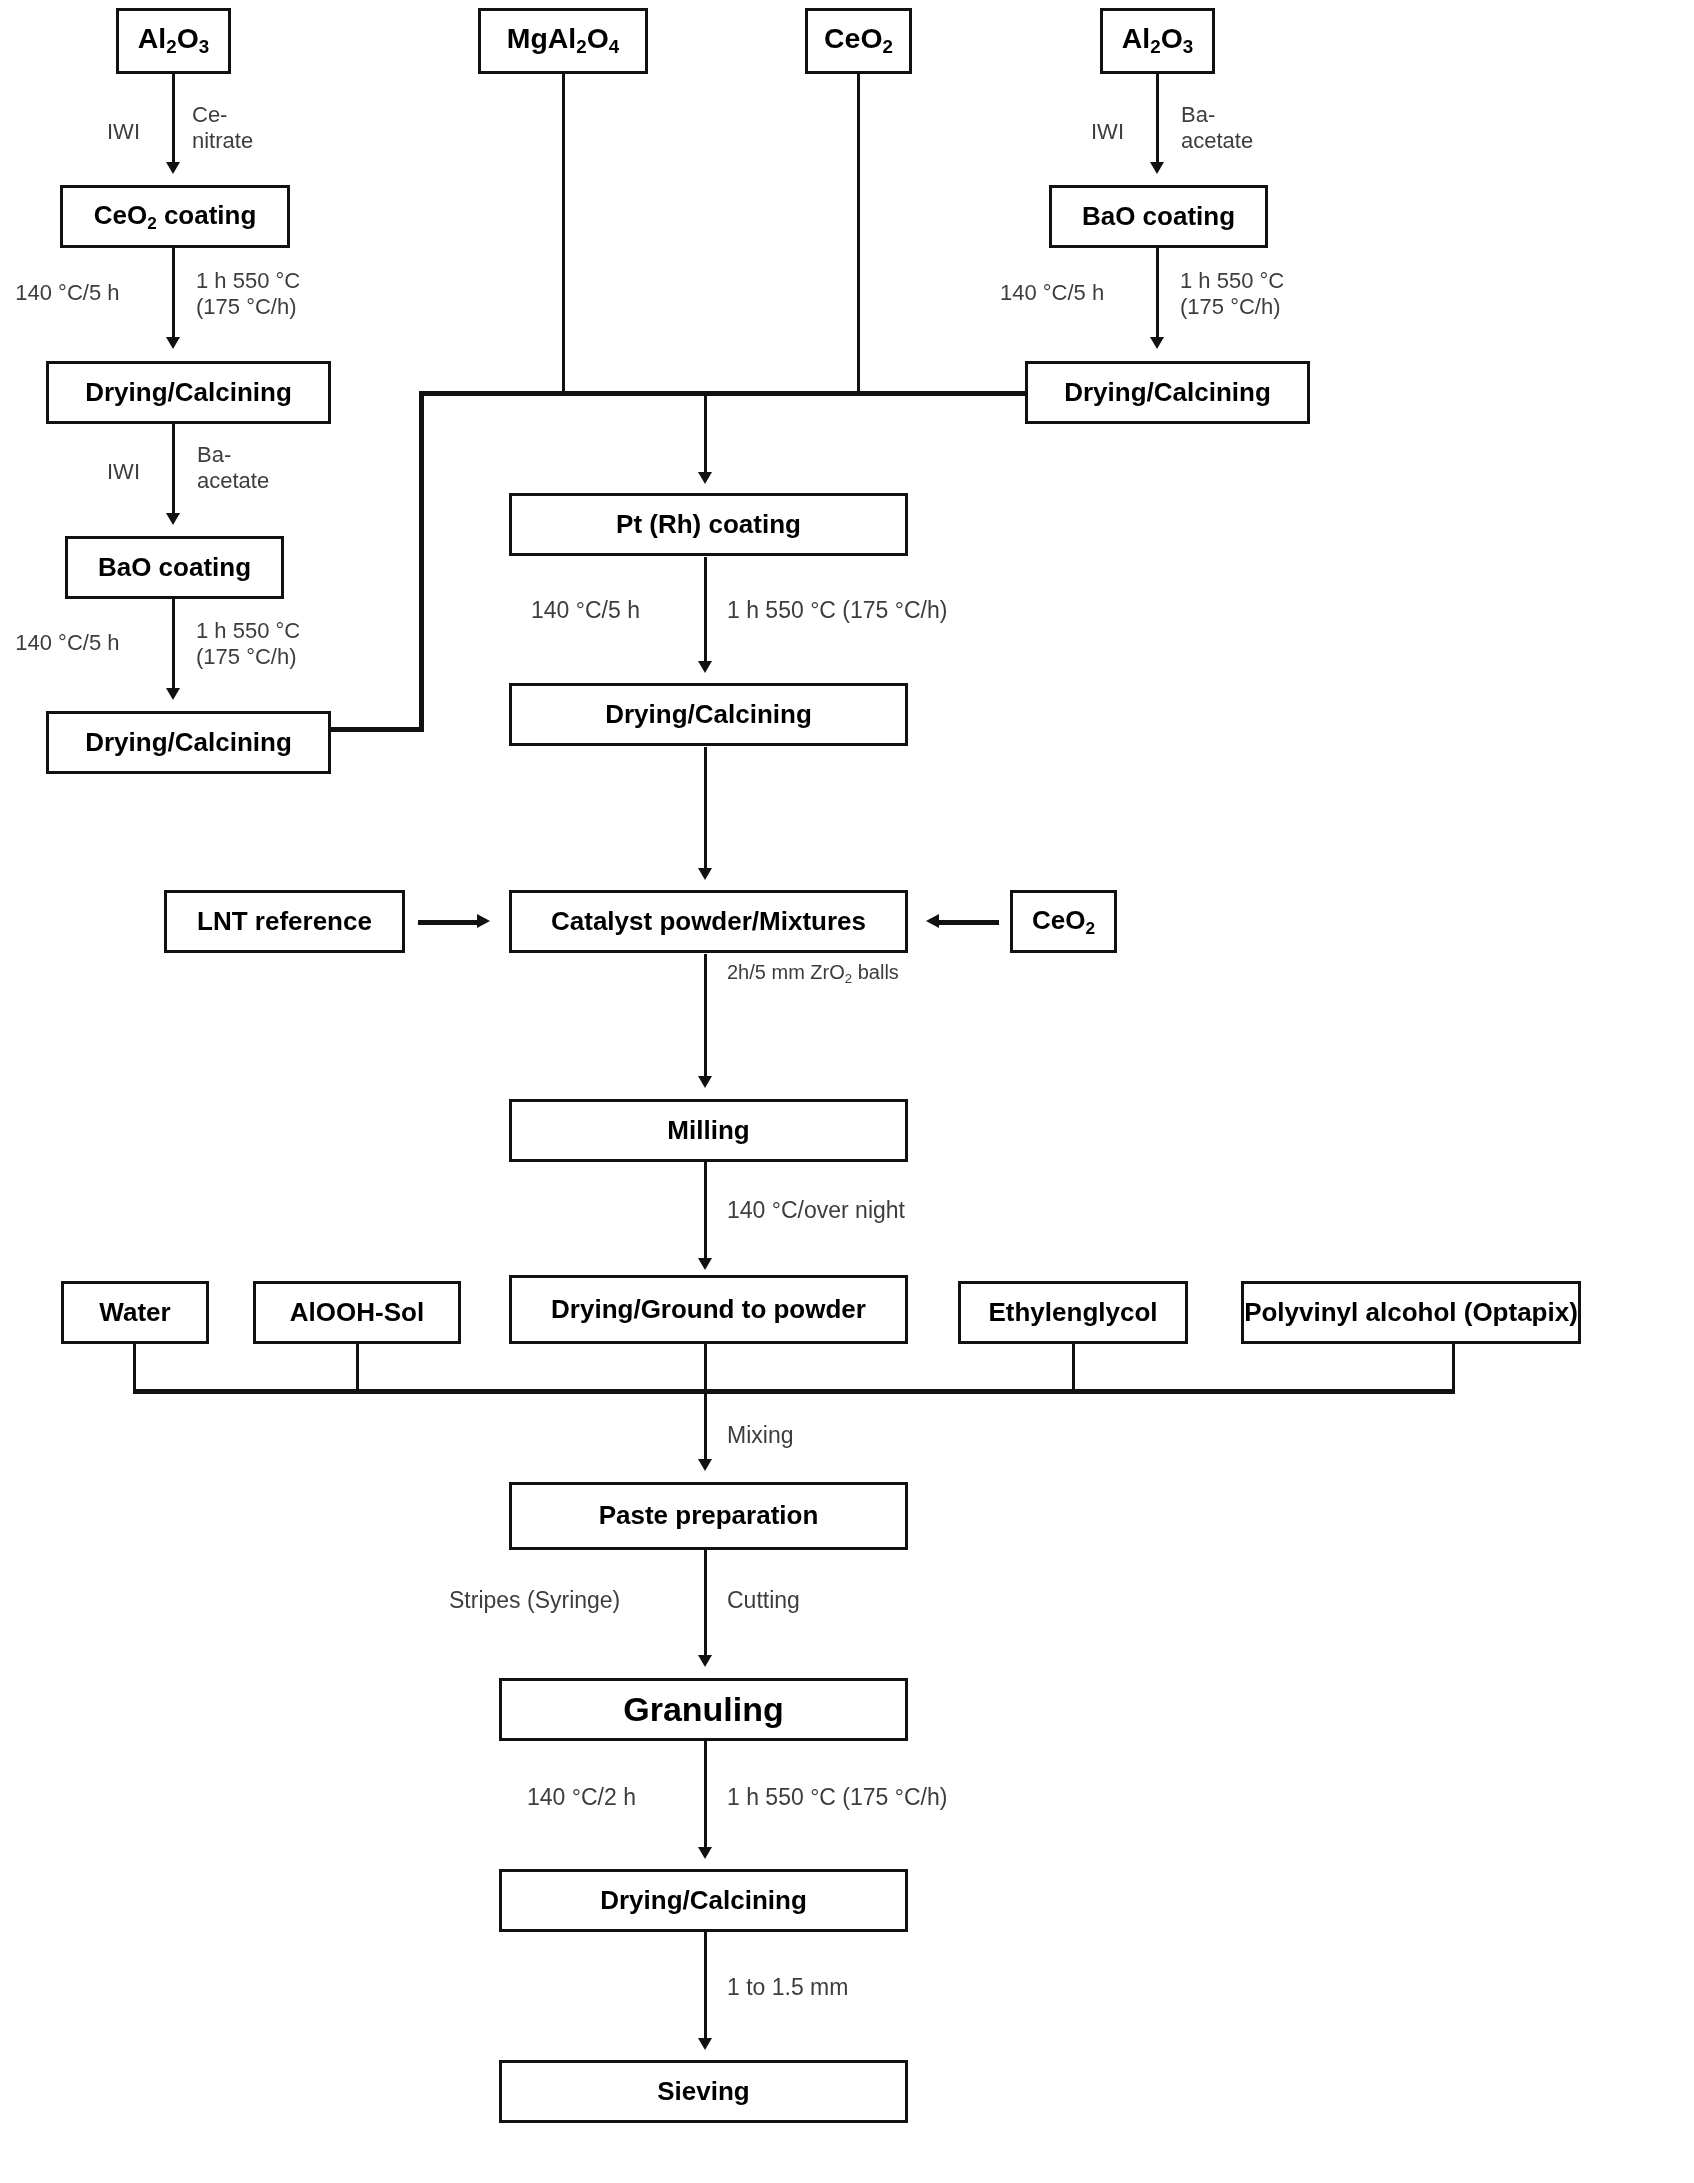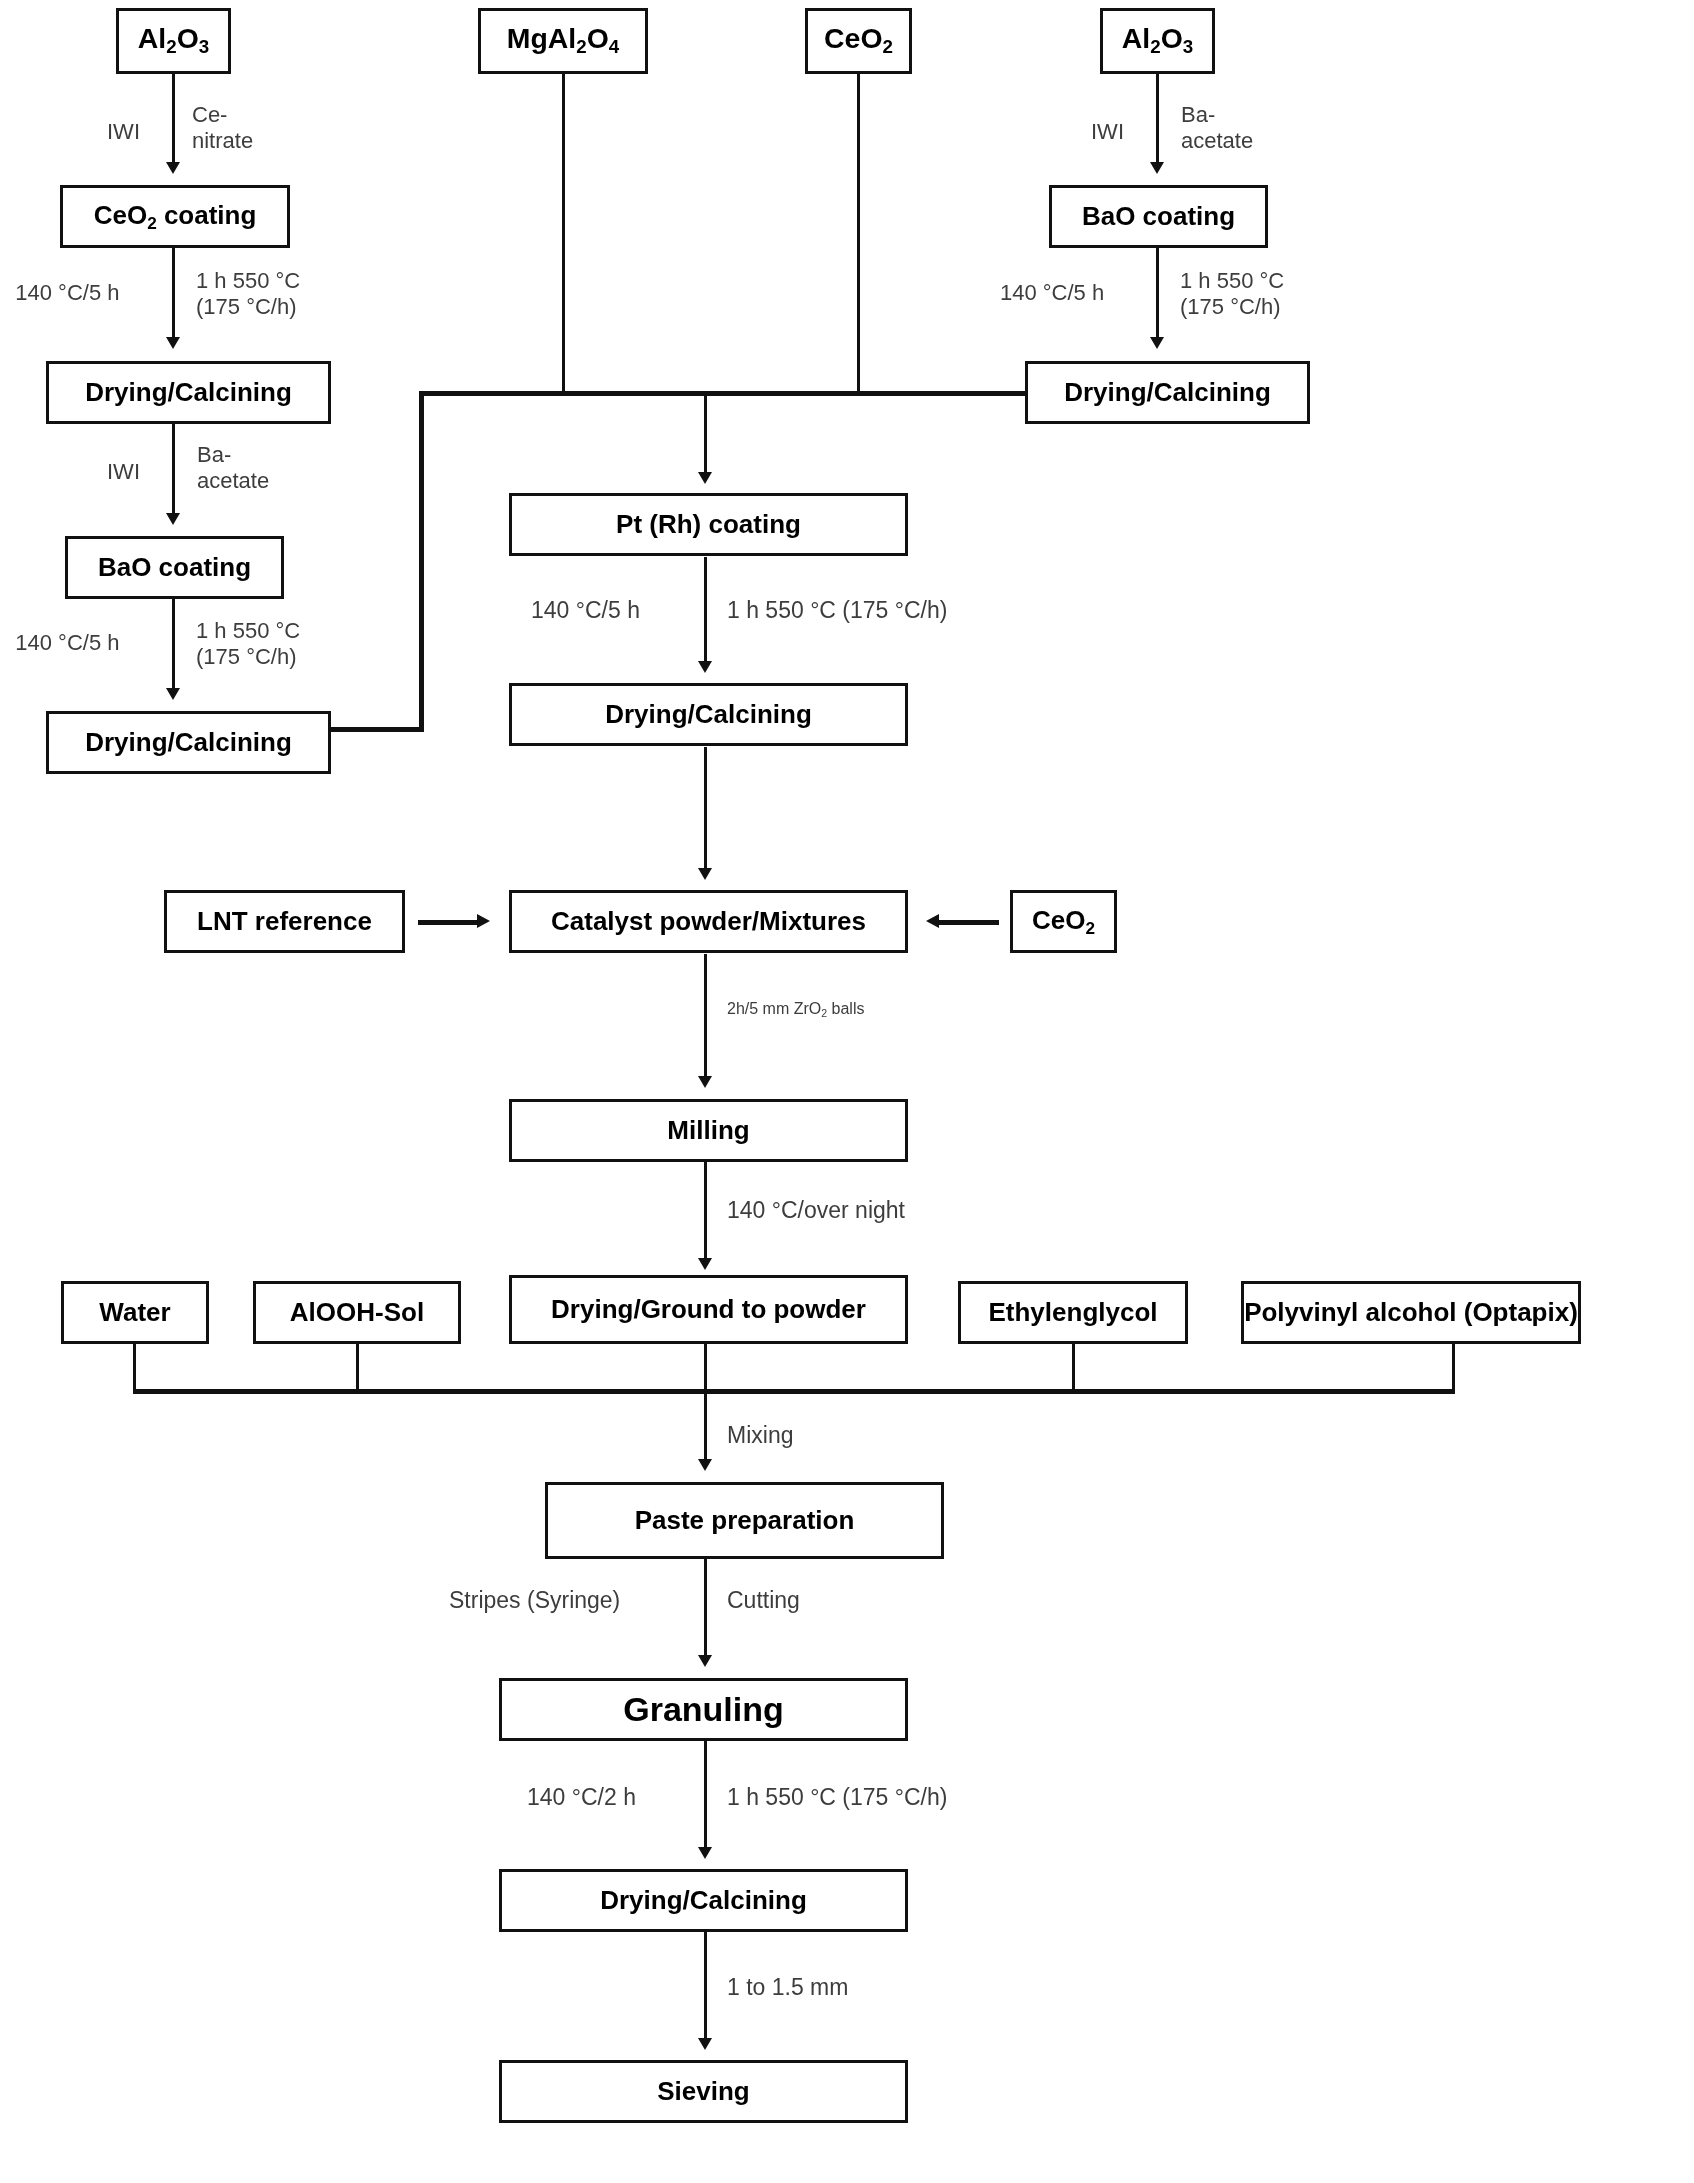--- a/index.html
+++ b/index.html
@@ -178,21 +178,21 @@
 
   <div class="arrowlf" style="left:926px;top:914px;"></div>
   <div class="hthick" style="left:938px;top:920px;width:61px;"></div>
 
   <div class="box" style="left:1010px;top:890px;width:107px;height:63px;font-size:26px;">
     <span>CeO<sub>2</sub></span>
   </div>
 
   <div class="v" style="left:704px;top:954px;height:126px;"></div>
   <div class="arrowdn" style="left:698px;top:1076px;"></div>
-  <div class="lbl" style="left:727px;top:1000px;font-size:16px;">2h/5 mm ZrO<sub>2</sub> balls</div>
+  <div class="lbl" style="left:727px;top:961px;font-size:20px;">2h/5 mm ZrO<sub>2</sub> balls</div>
 
   <div class="box" style="left:509px;top:1099px;width:399px;height:63px;font-size:26px;">
     <span>Milling</span>
   </div>
 
   <div class="v" style="left:704px;top:1162px;height:100px;"></div>
   <div class="arrowdn" style="left:698px;top:1258px;"></div>
   <div class="lbl" style="left:727px;top:1197px;font-size:23px;">140 °C/over night</div>
 
   <div class="box" style="left:61px;top:1281px;width:148px;height:63px;font-size:26px;">
@@ -221,21 +221,21 @@
   <div class="v" style="left:1452px;top:1342px;height:50px;"></div>
 
   <div class="hthick" style="left:133px;top:1389px;width:1322px;"></div>
 
   <div class="v" style="left:704px;top:1342px;height:50px;"></div>
 
   <div class="v" style="left:704px;top:1392px;height:70px;"></div>
   <div class="arrowdn" style="left:698px;top:1459px;"></div>
   <div class="lbl" style="left:727px;top:1422px;font-size:23px;">Mixing</div>
 
-  <div class="box" style="left:509px;top:1482px;width:399px;height:77px;font-size:26px;margin-left:36px;">
+  <div class="box" style="left:509px;top:1482px;width:399px;height:68px;font-size:26px;">
     <span>Paste preparation</span>
   </div>
 
   <div class="v" style="left:704px;top:1545px;height:113px;"></div>
   <div class="arrowdn" style="left:698px;top:1655px;"></div>
   <div class="lbl" style="left:449px;top:1587px;font-size:23px;">Stripes (Syringe)</div>
   <div class="lbl" style="left:727px;top:1587px;font-size:23px;">Cutting</div>
 
   <div class="box" style="left:499px;top:1678px;width:409px;height:63px;font-size:34px;">
     <span>Granuling</span>

